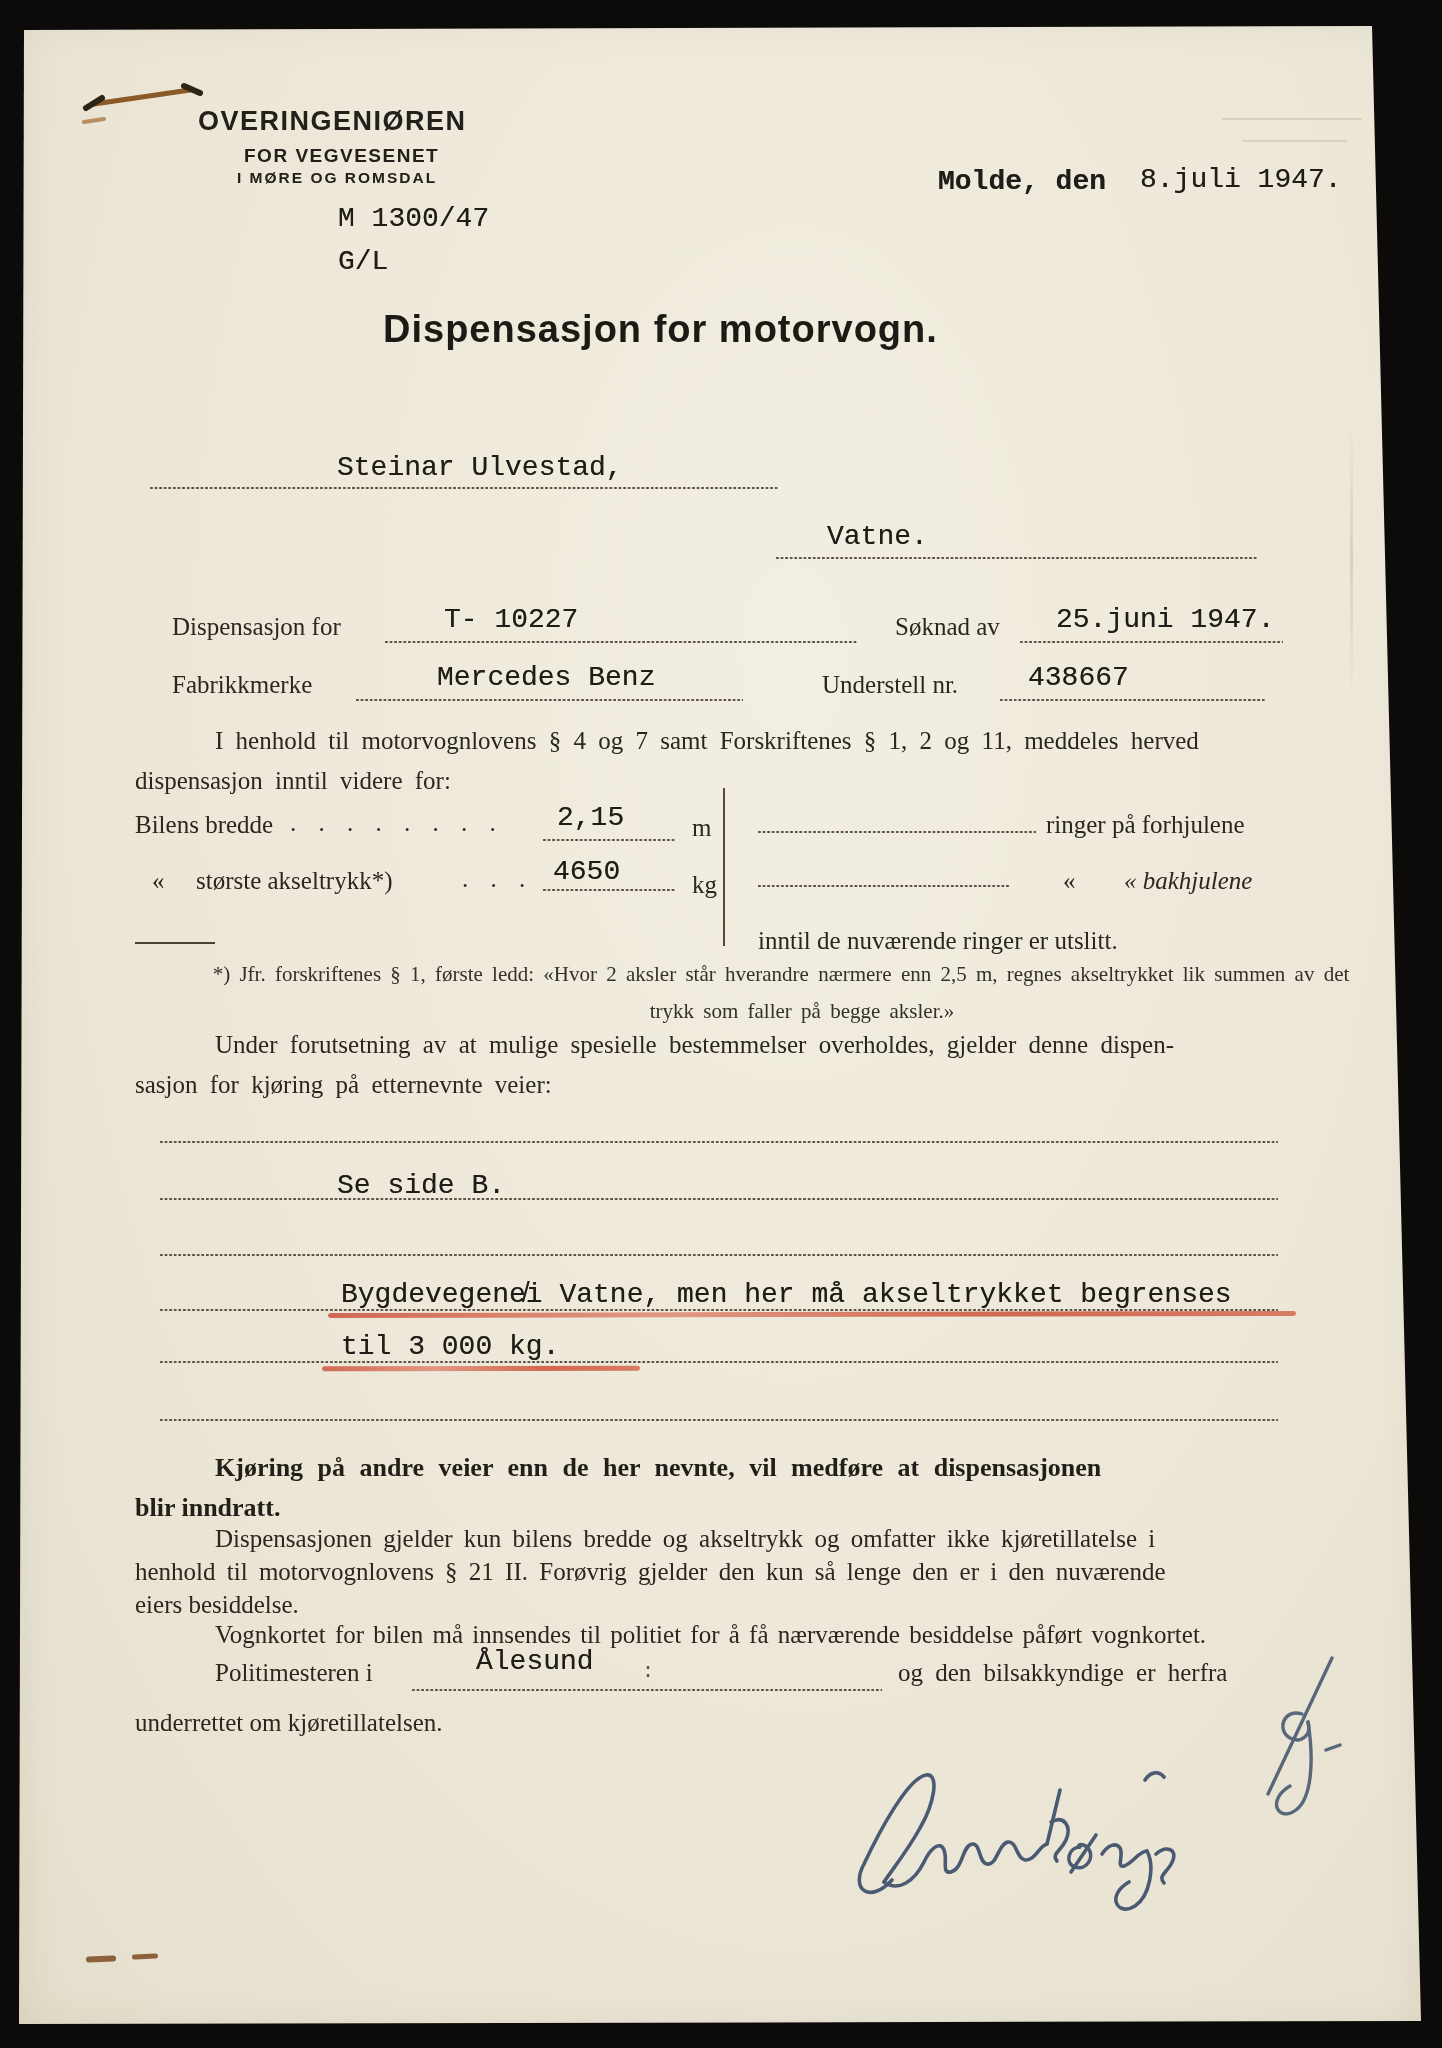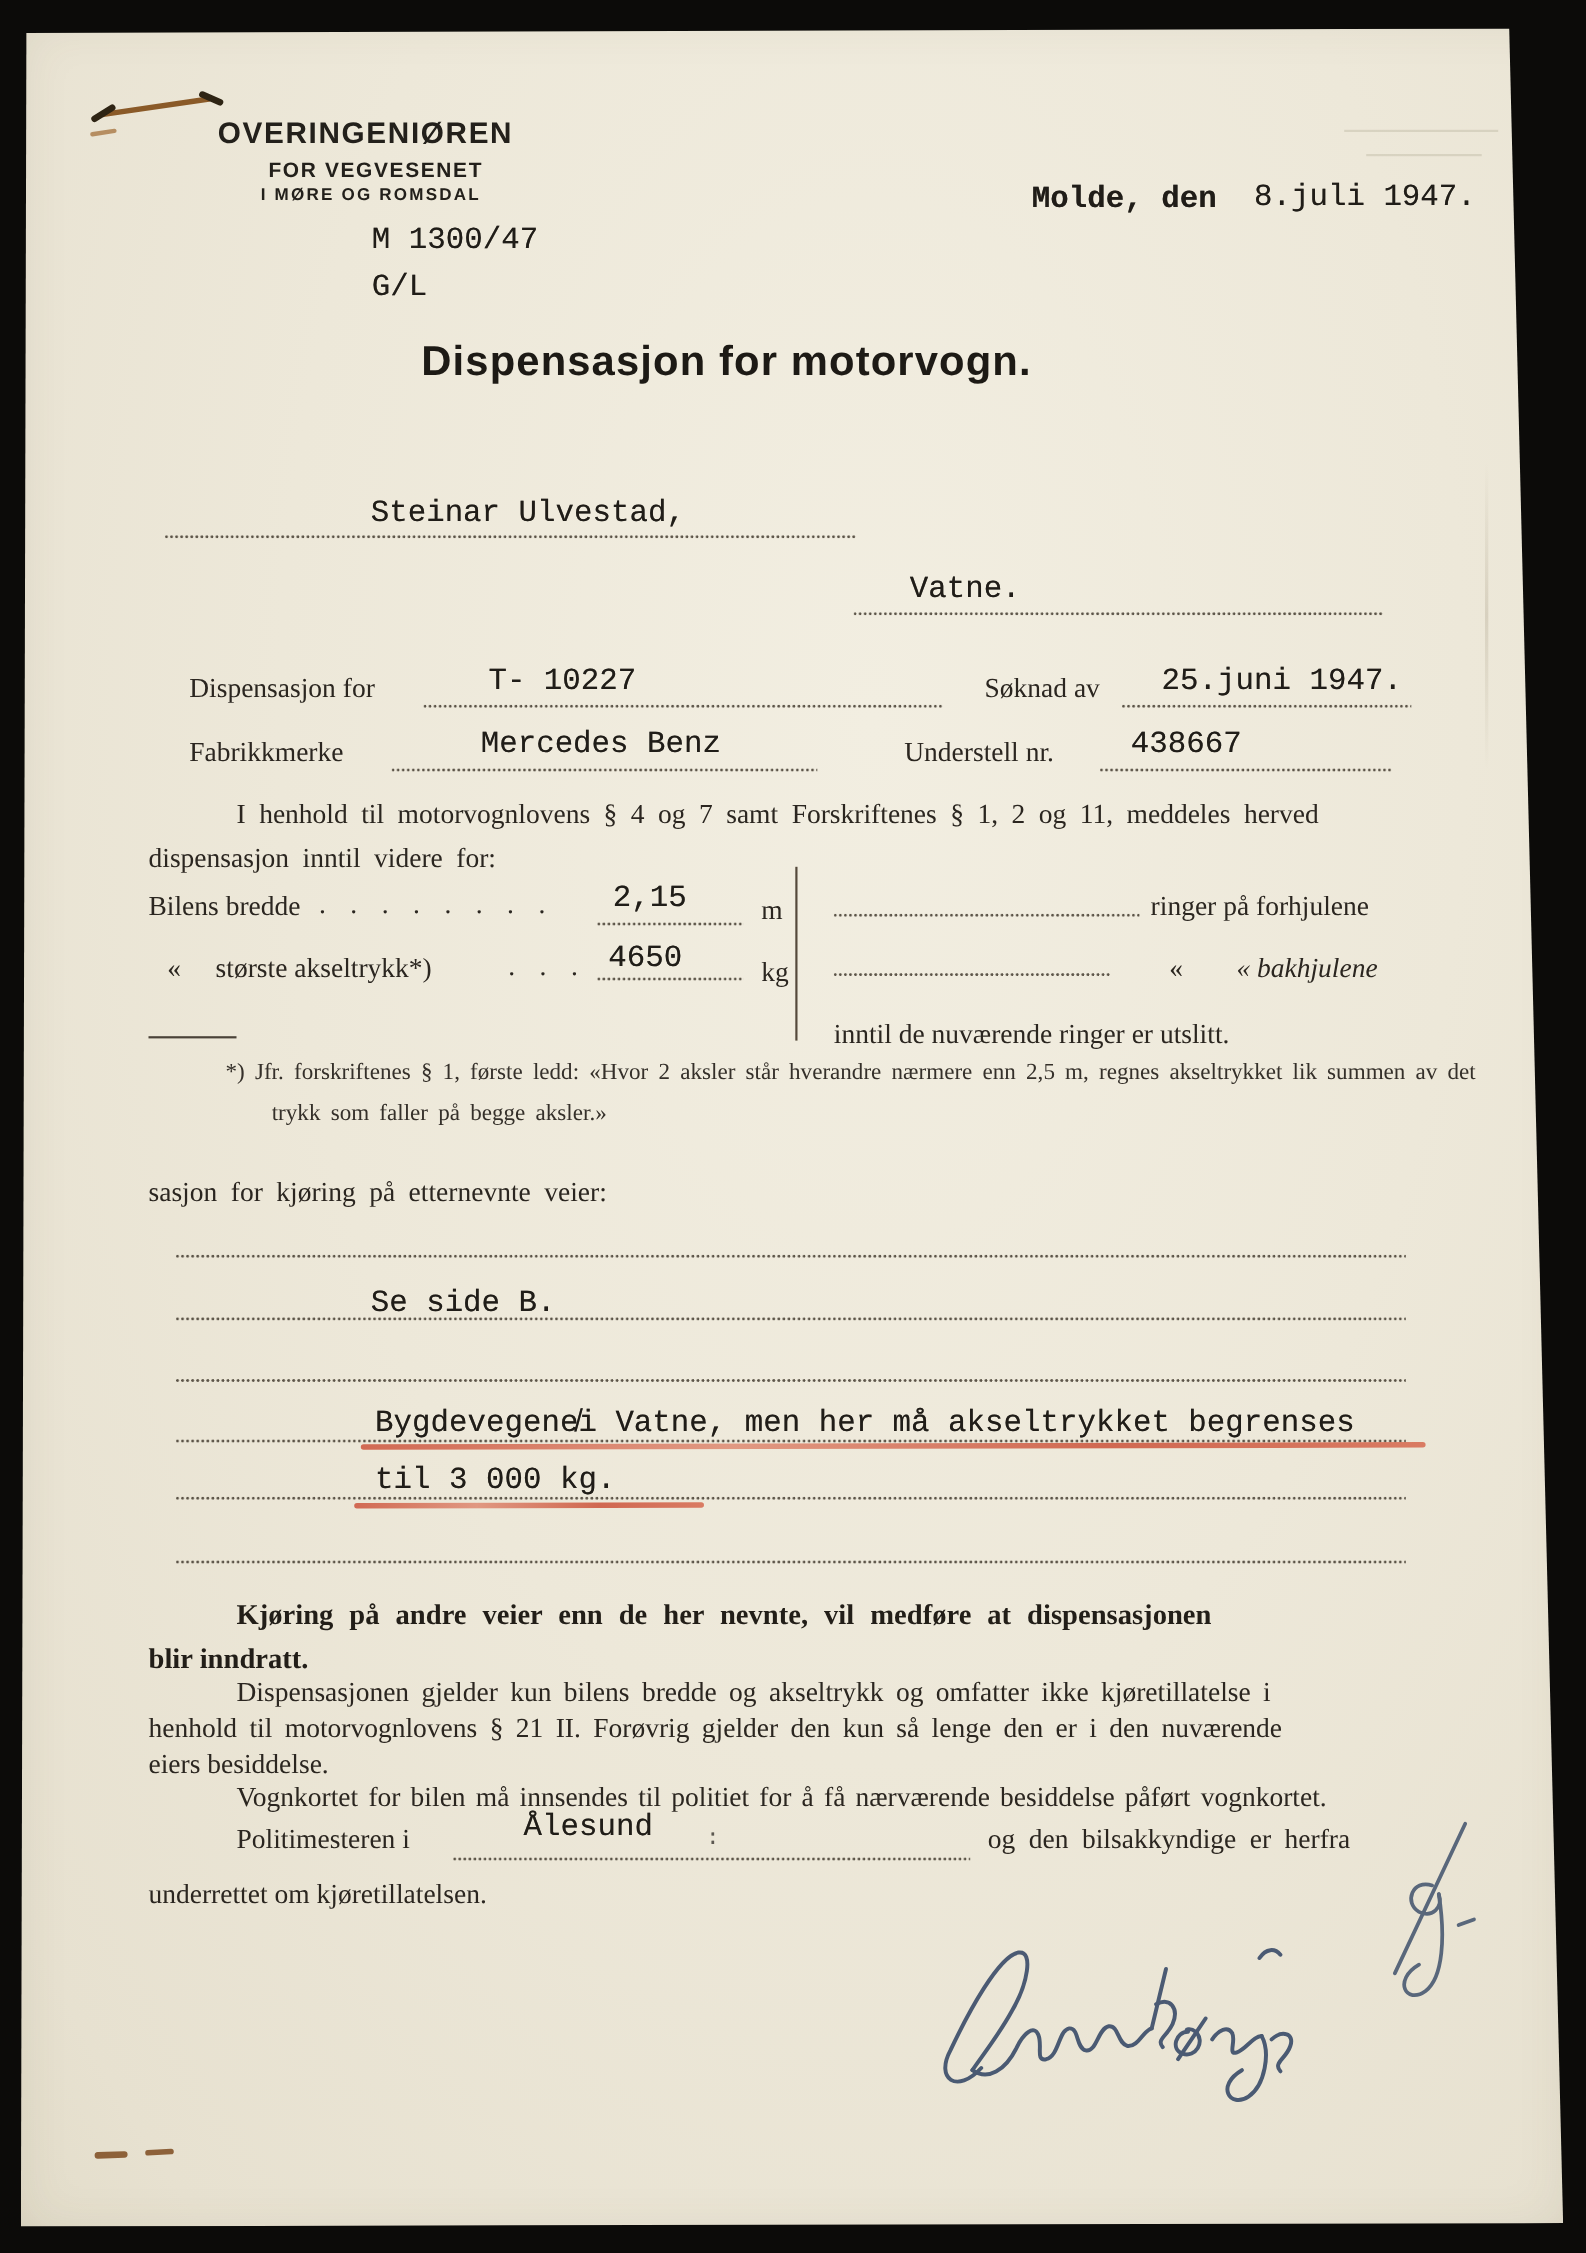--- a/index.html
+++ b/index.html
@@ -4,21 +4,21 @@
 <style>
   html,body{margin:0;padding:0;background:#0c0b09;}
   .page{position:relative;width:1442px;height:2048px;background:#0c0b09;overflow:hidden;
         font-family:"Liberation Serif","DejaVu Serif",serif;}
   .paper{position:absolute;inset:0;
          background:radial-gradient(ellipse at 55% 32%, #f2eee1 0%, #ede8d9 48%, #e7e1d0 88%, #e2dcc9 100%);
          clip-path:polygon(24px 30px, 1372px 26px, 1421px 2021px, 19px 2024px);
          box-shadow:inset 0 0 60px rgba(90,75,50,.18);}
   .abs{position:absolute;white-space:nowrap;line-height:1;}
   .serif{font-family:"Liberation Serif","DejaVu Serif",serif;font-size:25px;color:#2b2620;}
-  .serif-sm{font-family:"Liberation Serif","DejaVu Serif",serif;font-size:21px;color:#35302a;}
+  .serif-sm{font-family:"Liberation Serif","DejaVu Serif",serif;font-size:21px;color:#35302a;text-align:center;}
   .mono{font-family:"Liberation Mono","DejaVu Sans Mono",monospace;font-size:28px;color:#201d18;
         text-shadow:0 0 .6px rgba(32,29,24,.65);}
   .sans{font-family:"Liberation Sans","DejaVu Sans",sans-serif;color:#23201b;}
   .dots{position:absolute;height:4px;
         background-image:radial-gradient(circle at 1.4px 2px, rgba(66,58,46,.85) 1.05px, rgba(66,58,46,0) 1.5px);
         background-size:4.6px 4px;background-repeat:repeat-x;}
   .leader{letter-spacing:8px;}
   .redline{position:absolute;height:5px;border-radius:3px;
            background:linear-gradient(90deg, rgba(207,95,72,.92), rgba(219,118,92,.7) 35%, rgba(205,90,66,.9) 70%, rgba(214,104,78,.85));
            transform:rotate(-0.12deg);}
@@ -97,20 +97,21 @@
   <div class="dots" style="left:758px;top:830px;width:278px;"></div>
   <div class="abs serif" style="left:1046px;top:812px;">ringer på forhjulene</div>
   <div class="dots" style="left:758px;top:884px;width:252px;"></div>
   <div class="abs serif" style="left:1063px;top:868px;">«</div>
   <div class="abs serif" style="left:1124px;top:868px;font-style:italic;">« bakhjulene</div>
   <div class="abs serif" style="left:758px;top:928px;">inntil de nuværende ringer er utslitt.</div>
 
   <div class="rule" style="left:135px;top:942px;width:80px;"></div>
   <div class="abs serif-sm" style="left:205px;top:956px;width:1110px;white-space:normal;line-height:37px;padding-left:42px;text-indent:-42px;word-spacing:4px;">*) Jfr. forskriftenes § 1, første ledd: «Hvor 2 aksler står hverandre nærmere enn 2,5 m, regnes akseltrykket lik summen av det trykk som faller på begge aksler.»</div>
 
+  <div class="abs serif ws6" style="left:215px;top:1032px;">Under forutsetning av at mulige spesielle bestemmelser overholdes, gjelder denne dispen-</div>
   <div class="abs serif ws6" style="left:135px;top:1072px;">sasjon for kjøring på etternevnte veier:</div>
 
   <div class="dots" style="left:160px;top:1140px;width:1118px;"></div>
   <div class="dots" style="left:160px;top:1197px;width:1118px;"></div>
 
   <div class="abs mono" style="left:337px;top:1172px;text-align:center;">Se side B.</div>
   <div class="dots" style="left:160px;top:1253px;width:1118px;"></div>
 
   <div class="abs mono" style="left:341px;top:1281px;">Bygdevegene̸i Vatne, men her må akseltrykket begrenses</div>
   <div class="dots" style="left:160px;top:1308px;width:1118px;"></div>

